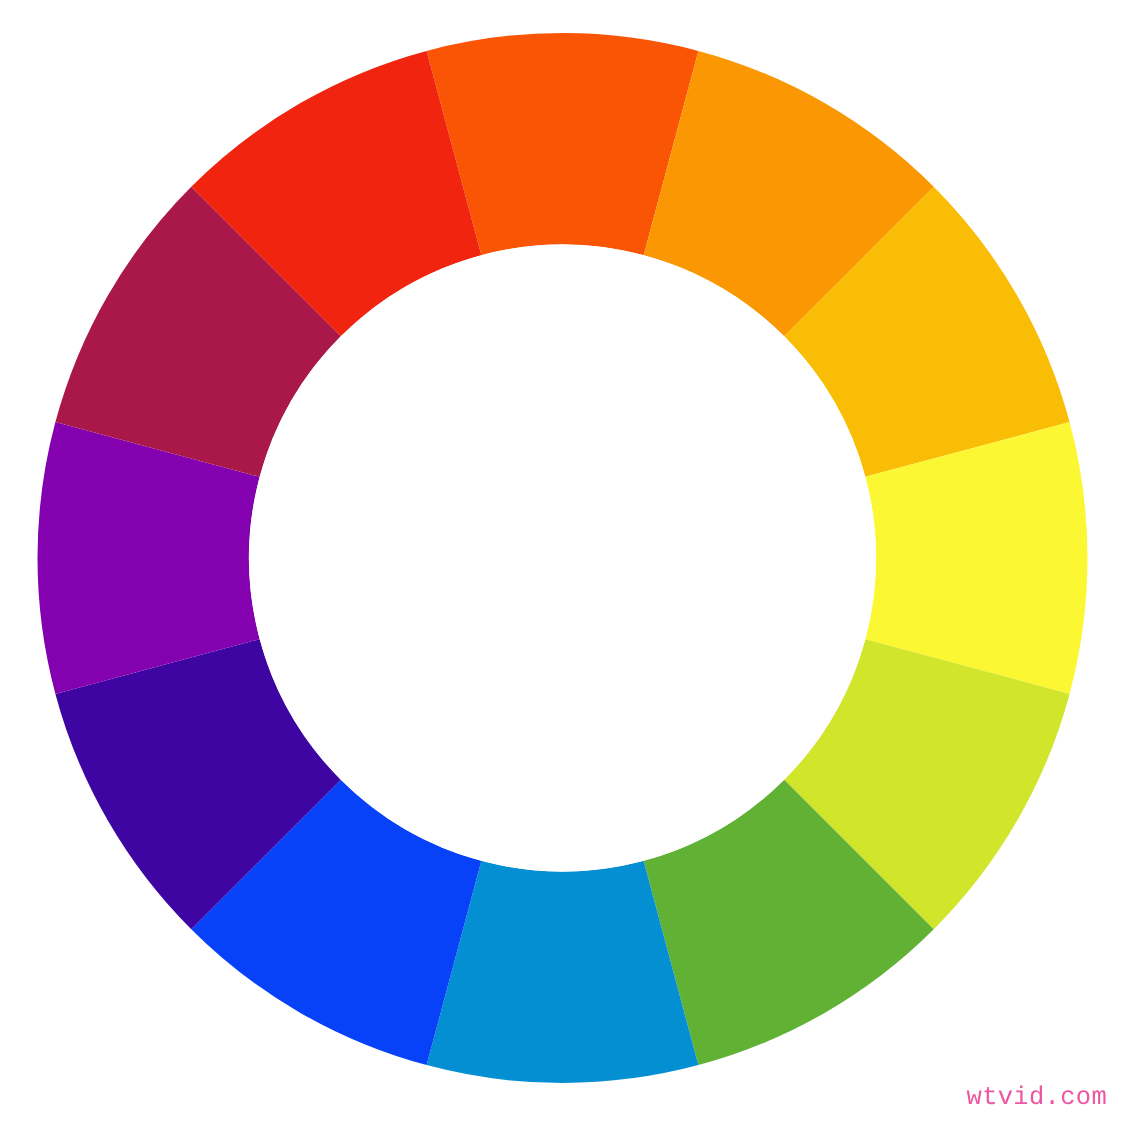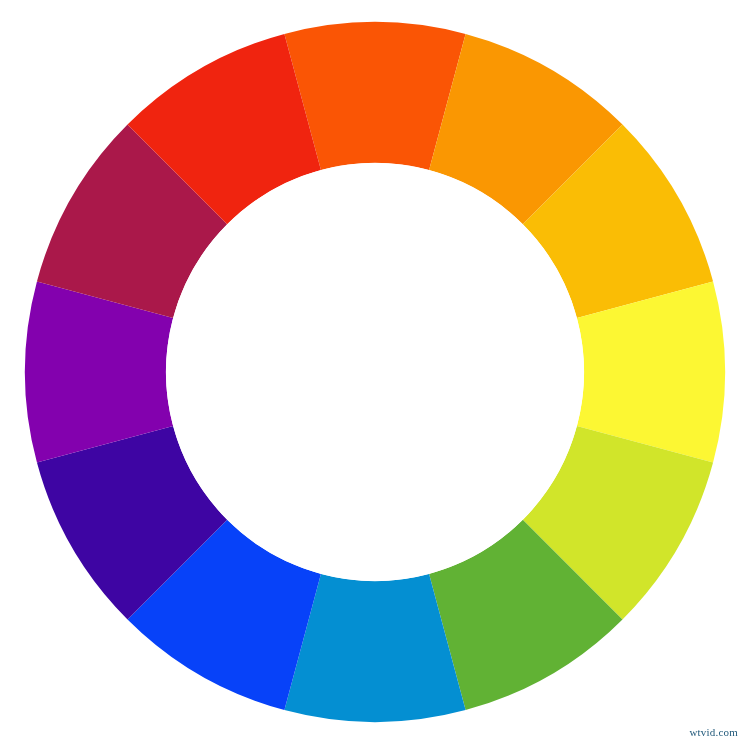--- a/index.html
+++ b/index.html
@@ -27,25 +27,25 @@
     left: 0;
     top: 0;
     width: 750px;
     height: 750px;
     display: block;
   }
   .watermark {
     position: absolute;
     right: 12px;
     bottom: 10px;
-    font-family: Liberation Serif, serif;
-    font-size: 11px;
+    font-family: Liberation Mono, monospace;
+    font-size: 17px;
     line-height: 15px;
     letter-spacing: 0.2px;
-    color: #0c4a6e;
+    color: #ec4899;
     opacity: 0.92;
     user-select: none;
     white-space: nowrap;
   }
 </style>
 </head>
 <body>
 
 <div id="stage">
 

